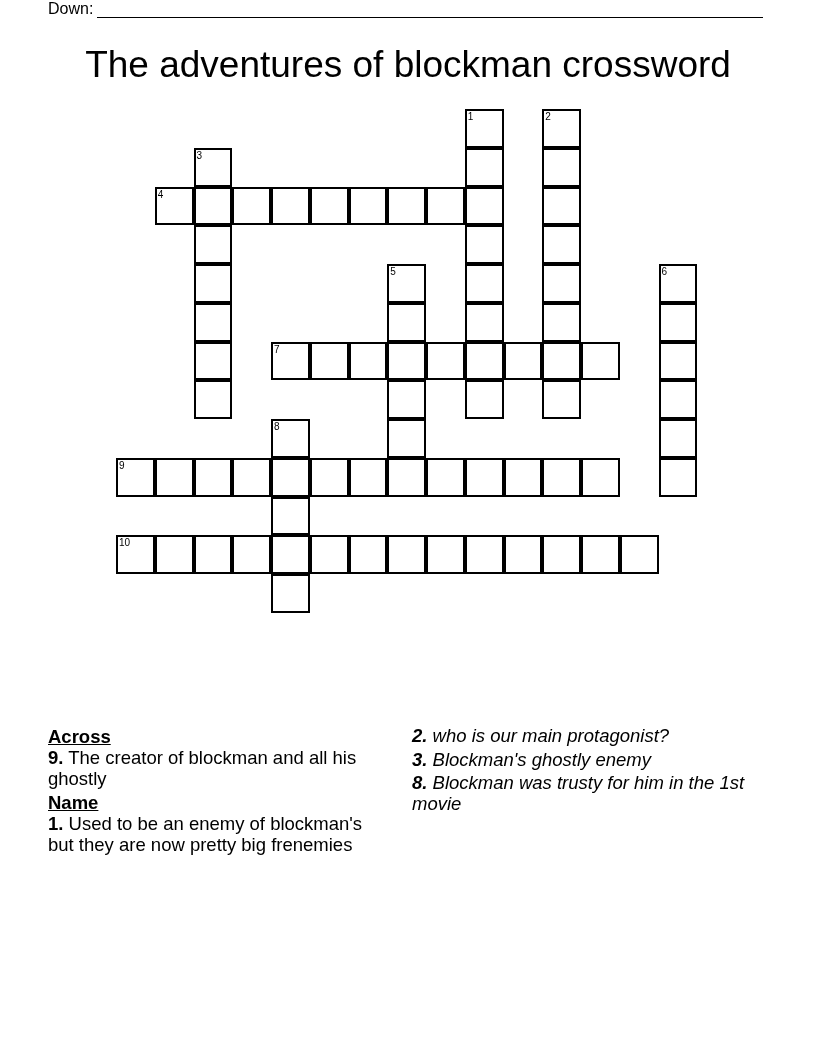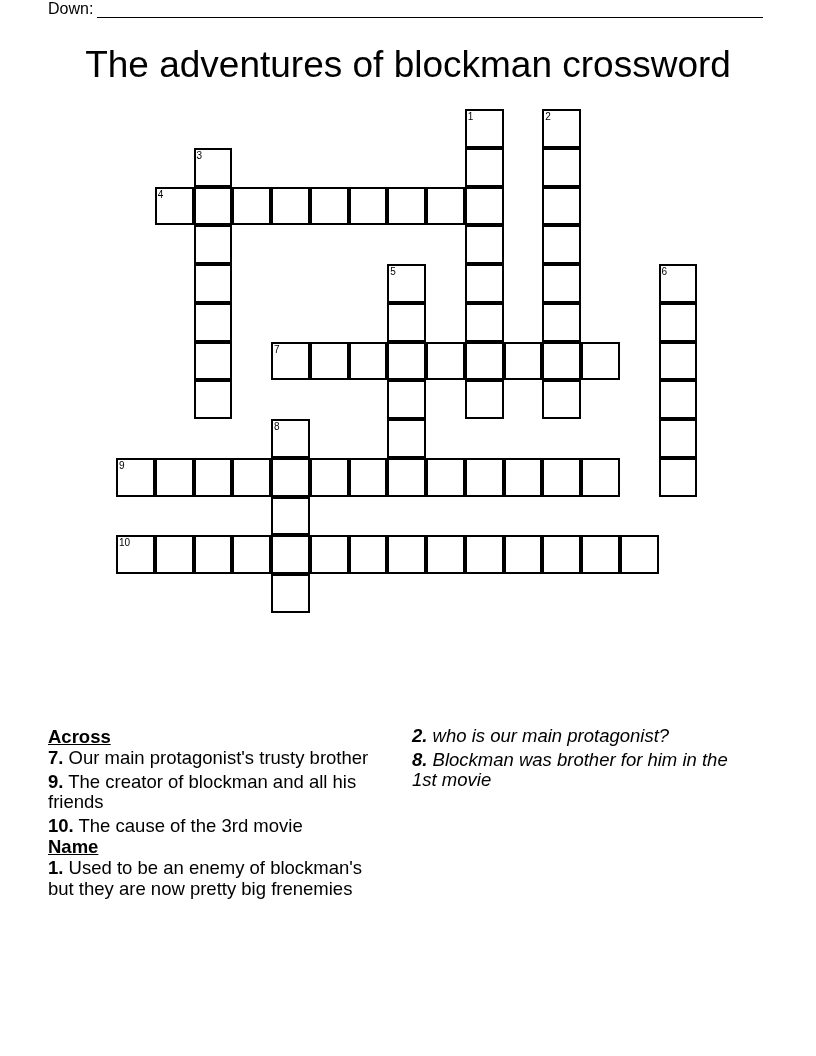--- a/index.html
+++ b/index.html
@@ -121,23 +121,22 @@
     <div class="cell" style="left: 310px; top: 426.25px;"></div>
     <div class="cell" style="left: 348.75px; top: 426.25px;"></div>
     <div class="cell" style="left: 387.5px; top: 426.25px;"></div>
     <div class="cell" style="left: 426.25px; top: 426.25px;"></div>
     <div class="cell" style="left: 465px; top: 426.25px;"></div>
     <div class="cell" style="left: 503.75px; top: 426.25px;"></div>
   </div>
 
 <div class="clues left">
   <h3>Across</h3>
-  <div class="clue"><b>7.</b> <span>Our main protagonist's trusty brother</span></div>
-  <div class="clue"><b>9.</b> <span>The creator of blockman and all his friends</span></div>
-  <div class="clue" style="margin-bottom:0"><b>10.</b> <span>The cause of the 3rd movie</span></div>
+  <div class="clue"><b>9.</b> <span>The creator of blockman and all his ghostly</span></div>
   <h3>Name</h3>
   <div class="clue"><b>1.</b> <span>Used to be an enemy of blockman's but they are now pretty big frenemies</span></div>
 </div>
 
 <div class="clues right">
   <div class="clue"><b>2.</b> <span>who is our main protagonist?</span></div>
-  <div class="clue"><b>8.</b> <span>Blockman was brother for him in the 1st movie</span></div>
+  <div class="clue"><b>3.</b> <span>Blockman's ghostly enemy</span></div>
+  <div class="clue"><b>8.</b> <span>Blockman was trusty for him in the 1st movie</span></div>
 </div>
 
 </body></html>

